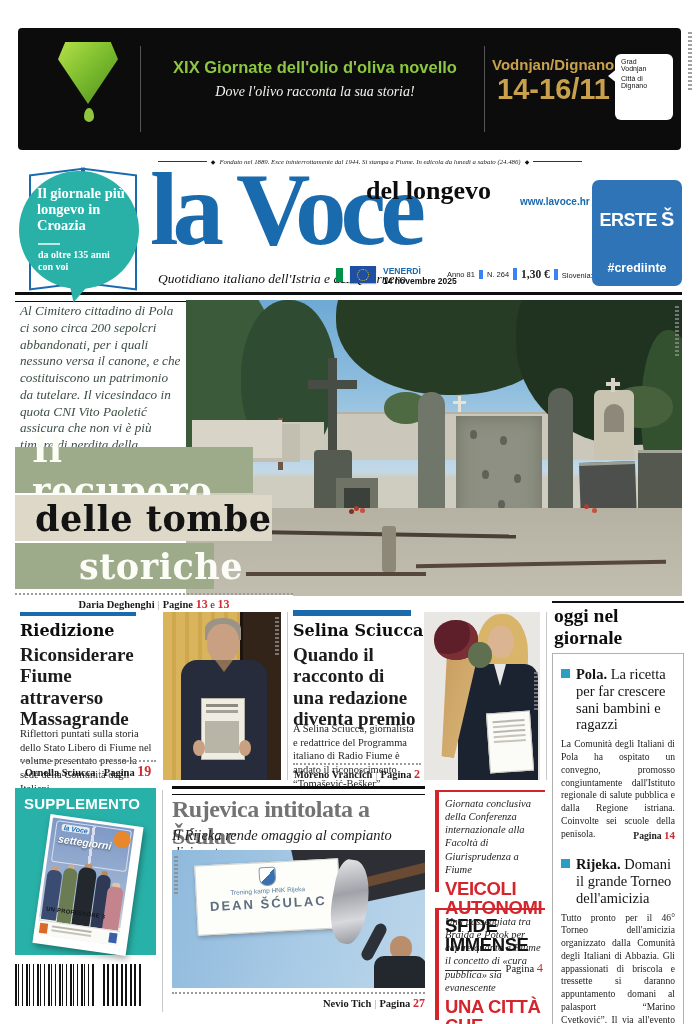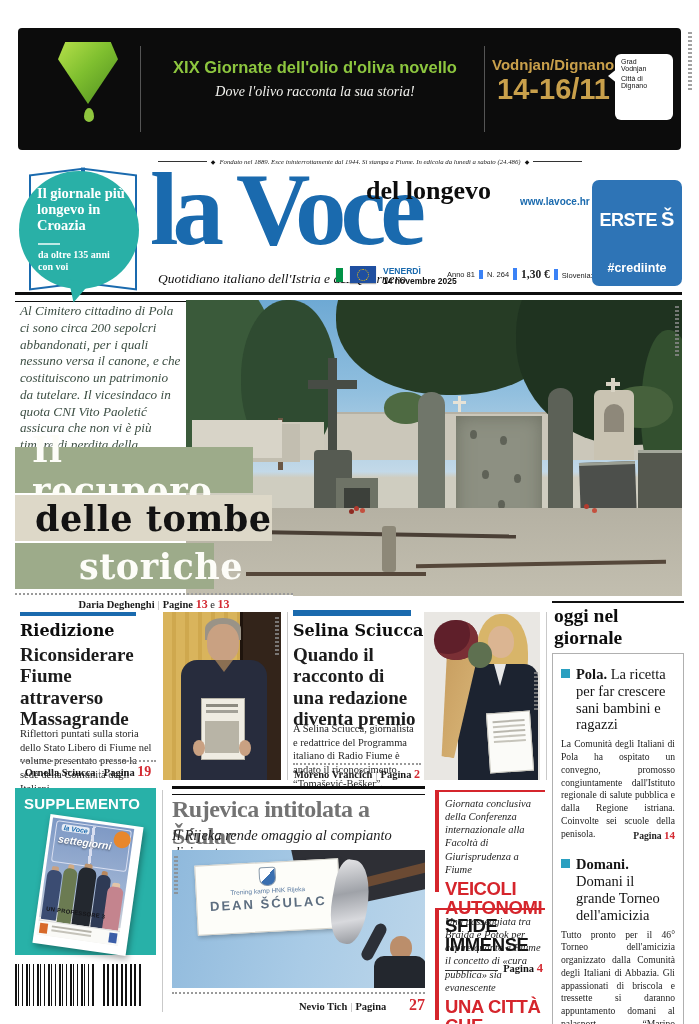--- a/index.html
+++ b/index.html
@@ -35,21 +35,21 @@
   .titem .lead-line{font-size:14.5px;line-height:1.16;color:#141414;position:relative;padding-left:15px;}
   .titem .sq{position:absolute;left:0;top:3px;width:9px;height:9px;background:#2a9fc0;}
   .titem .tbody{font-size:9.6px;line-height:1.33;color:#222;text-align:justify;margin-top:5px;}
   .pag{font-weight:700;font-size:9.6px;}
   .pag .red{font-size:11px;}
   
   .rbox .intro{font-style:italic;font-size:10.5px;line-height:1.25;color:#1d1d1d;}
   .rbox .big{font-family:"Liberation Sans",sans-serif;font-weight:700;font-size:18.5px;line-height:1.02;letter-spacing:-.4px;}
   .rule-pag{display:flex;align-items:flex-end;margin-top:6px;}
   .rule-pag .ln{flex:1;border-top:1px solid #333;margin-bottom:5px;}
-  .rule-pag .pg{font-size:10.5px;font-weight:700;padding-left:5px;}
+  .rule-pag .pg{font-size:10.5px;font-weight:400;padding-left:5px;}
 </style>
 </head>
 <body>
 
 <div id="page">
 
   <div class="abs" id="banner">
 
     <div class="abs" style="left:40px;top:14px;width:60px;height:62px;background:linear-gradient(135deg,#b6e04a 0%,#7fbf2f 45%,#4e8d1f 100%);clip-path:polygon(12% 0,88% 0,100% 28%,50% 100%,0 28%);"></div>
     <div class="abs" style="left:66px;top:80px;width:10px;height:14px;background:#8fc63e;border-radius:50% 50% 50% 50%/60% 60% 40% 40%;"></div>
@@ -241,21 +241,21 @@
   <div class="vline" style="left:546px;top:612px;height:168px;"></div>
 
   <div class="abs" style="left:552px;top:601px;width:132px;border-top:2px solid #111;">
     <div class="slab b" style="font-size:19.5px;padding:2px 0 4px 2px;color:#0d0d0d;">oggi nel giornale</div>
     <div style="border:1px solid #b0b0b0;padding:12px 8px 10px;height:362px;">
       <div class="titem">
         <div class="lead-line"><span class="sq"></span><span class="b">Pola.</span><span> La ricetta per far crescere sani bambini e ragazzi</span></div>
         <div class="tbody"><span>La Comunità degli Italiani di Pola ha ospitato un convegno, promosso congiuntamente dall'Istituto regionale di salute pubblica e dalla Regione istriana. Coinvolte sei scuole della penisola. </span><span class="pag" style="float:right;"><span>Pagina</span> <span class="red">14</span></span></div>
       </div>
       <div class="titem" style="margin-top:16px;">
-        <div class="lead-line"><span class="sq"></span><span class="b">Domani.</span><span> Domani il grande Torneo dell'amicizia</span></div>
+        <div class="lead-line"><span class="sq"></span><span class="b">Rijeka.</span><span> Domani il grande Torneo dell'amicizia</span></div>
         <div class="tbody"><span>Tutto pronto per il 46° Torneo dell'amicizia organizzato dalla Comunità degli Italiani di Abbazia. Gli appassionati di briscola e tressette si daranno appuntamento domani al palasport “Marino Cvetković”. Il via all'evento alle ore 8.30. </span></div>
       </div>
 
     </div>
   </div>
 
   <div class="abs" style="left:15px;top:788px;width:141px;height:167px;background:#28b1a8;">
     <div class="sans b" style="font-size:15px;color:#fff;padding:7px 0 0 9px;letter-spacing:.2px;">SUPPLEMENTO</div>
     <div class="abs" style="left:26px;top:32px;width:88px;height:124px;background:#fff;transform:rotate(8deg);box-shadow:2px 3px 6px rgba(0,0,0,.35);padding:3px;">
       <div style="position:relative;width:82px;height:118px;background:linear-gradient(180deg,#7d98c4,#9fb4d4 55%,#cfd4da 85%,#f2f1ee 85%);overflow:hidden;">
@@ -296,21 +296,21 @@
     </div>
     <div class="blob" style="left:160px;top:10px;width:36px;height:84px;background:linear-gradient(160deg,#e8e8ea,#9fa2a8 40%,#d8d9dd 70%,#8e9197);transform:rotate(10deg);border-radius:30% 55% 40% 50%;"></div>
     <div class="abs" style="left:218px;top:86px;width:22px;height:24px;background:#bb8e6b;border-radius:48%;"></div>
     <div class="abs" style="left:202px;top:106px;width:52px;height:32px;background:#23272e;border-radius:10px 10px 0 0;"></div>
     <div class="abs" style="left:196px;top:72px;width:12px;height:40px;background:#2c3038;transform:rotate(28deg);border-radius:6px;"></div>
     <div class="credit" style="left:2px;top:6px;height:40px;"></div>
   </div>
   <div class="abs" style="left:172px;top:992px;width:253px;">
     <div class="dotline"></div>
     <div class="bylrow" style="text-align:right;padding-top:2px;">
-      <span>Nevio Tich</span><span class="pipe">|</span><span>Pagina</span> <span class="red" style="font-size:16px;margin-left:20px;">27</span>
+      <span>Nevio Tich</span><span class="pipe">|</span><span>Pagina</span> <span class="red" style="font-size:12px;">27</span>
     </div>
   </div>
 
   <div class="abs rbox" style="left:435px;top:790px;width:110px;height:102px;">
     <div class="abs" style="left:0;top:0;width:4px;height:102px;background:#d5252c;"></div>
     <div class="abs" style="left:0;top:0;width:110px;height:2px;background:#d5252c;"></div>
     <div class="abs" style="left:10px;top:7px;width:98px;">
       <div class="intro">Giornata conclusiva della Conferenza internazionale alla Facoltà di Giurisprudenza a Fiume</div>
       <div class="big red" style="margin-top:4px;color:#d5252c;">VEICOLI AUTONOMI</div>
       <div class="big" style="color:#141414;">SFIDE IMMENSE</div>

